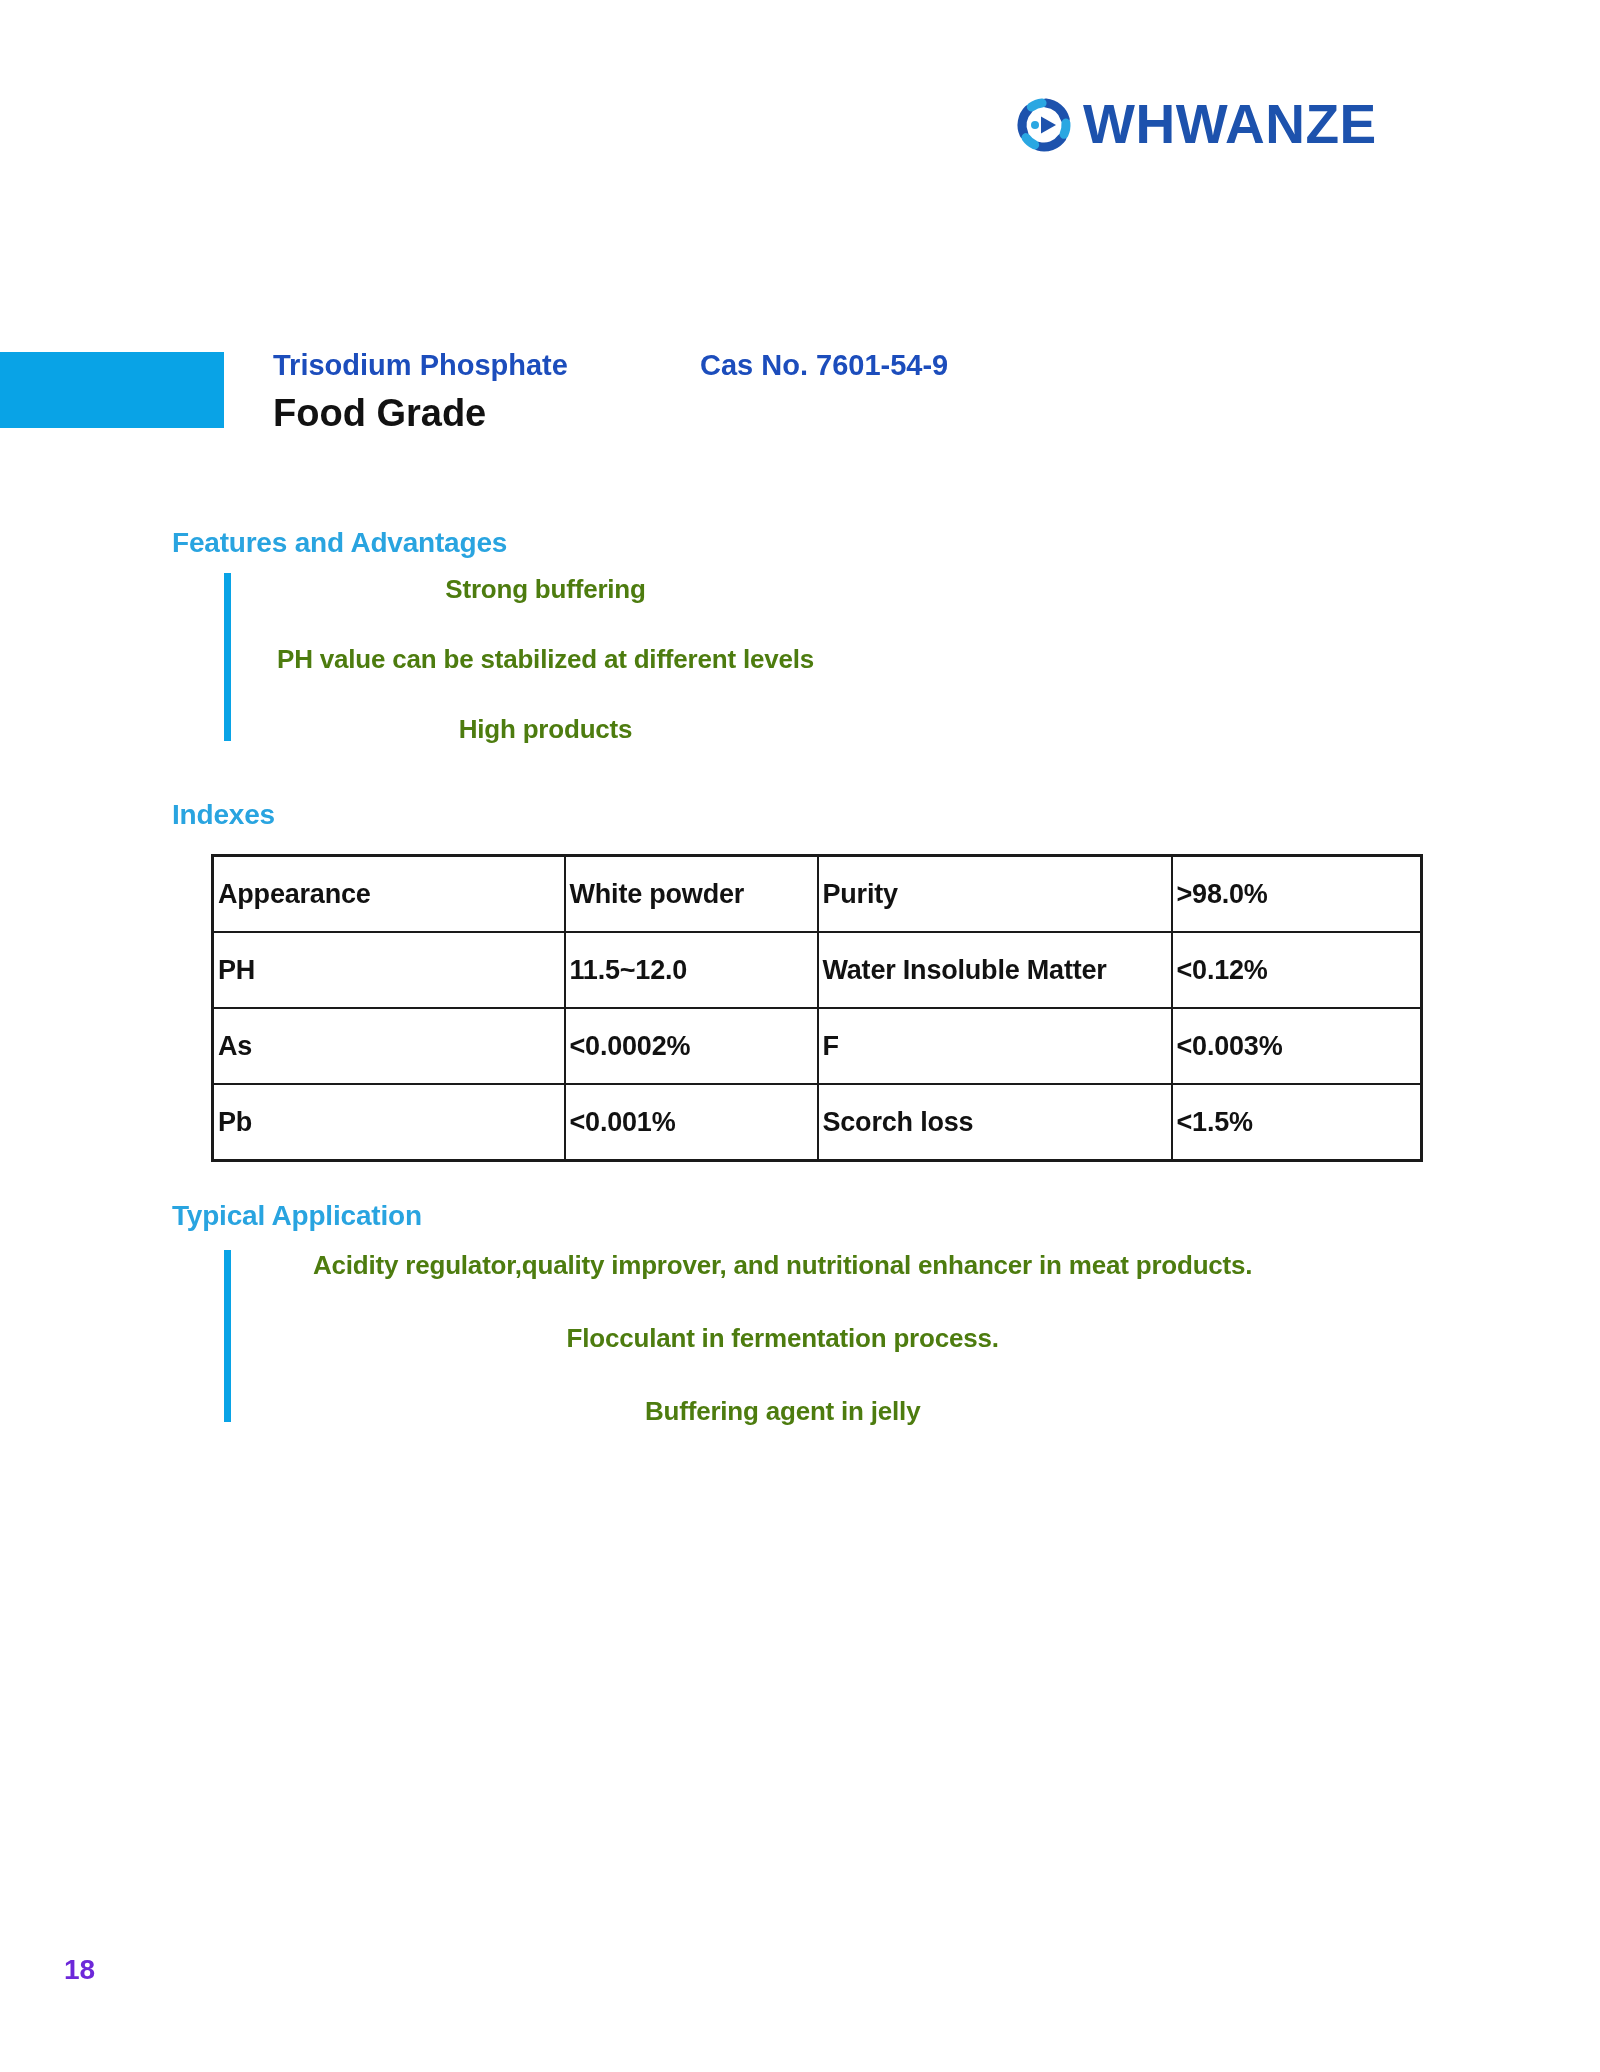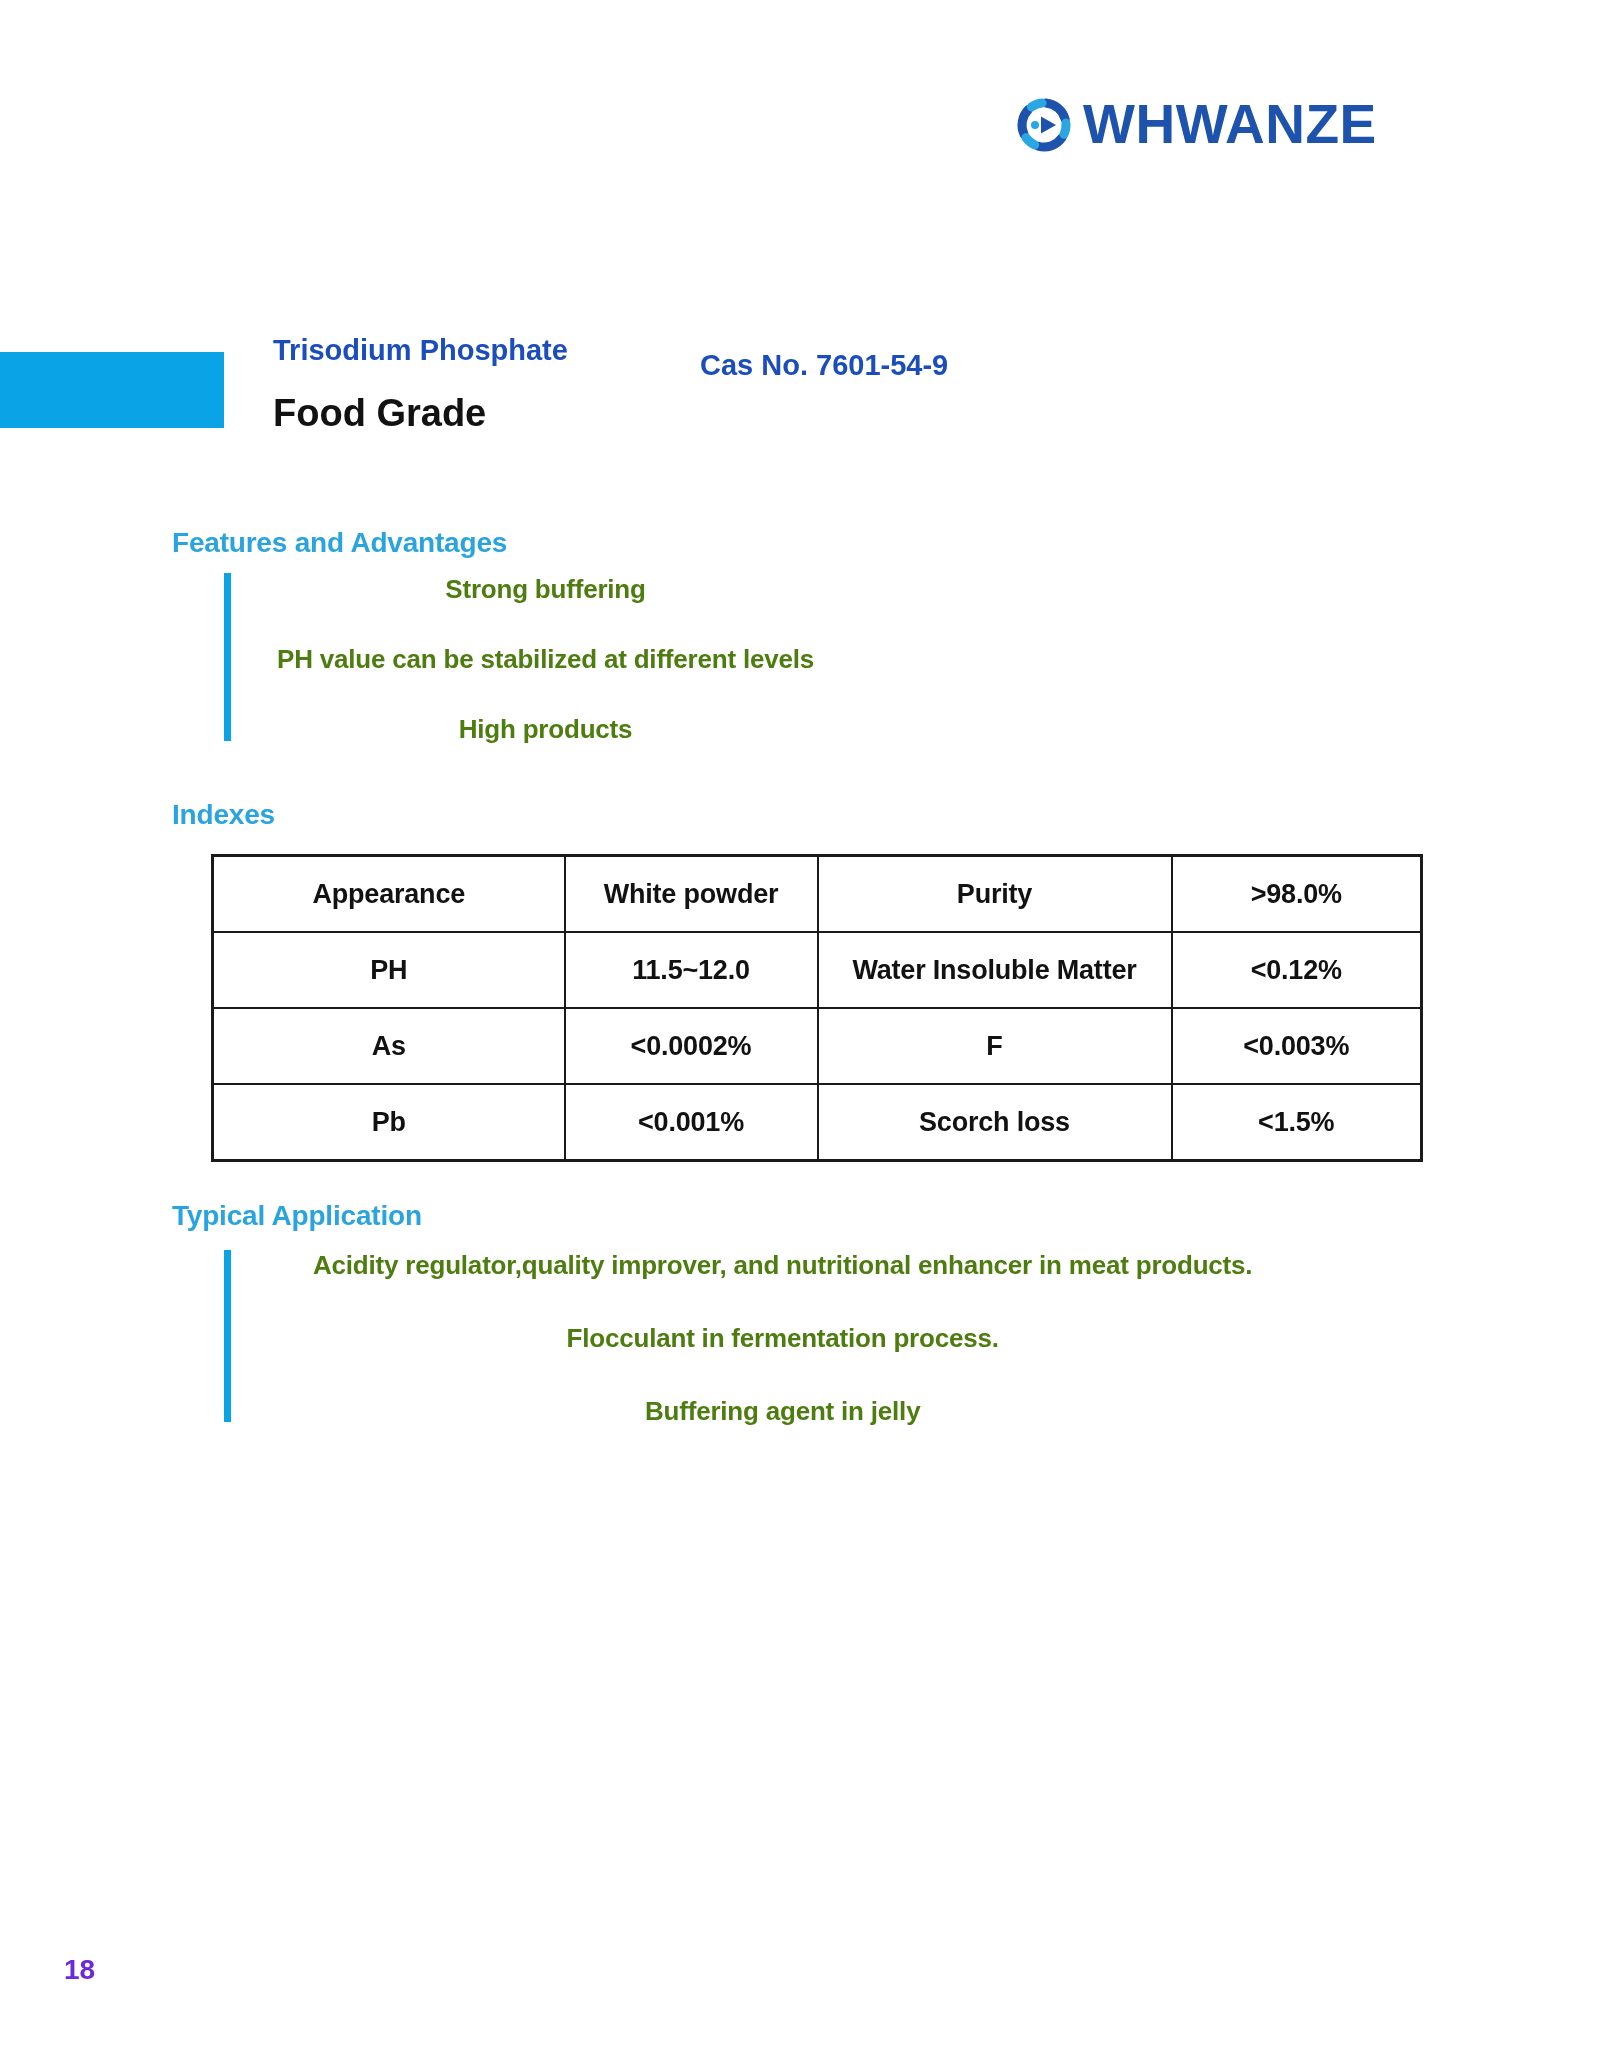--- a/index.html
+++ b/index.html
@@ -21,21 +21,21 @@
     font-size: 55px; font-weight: 800; line-height: 1;
     color: #1d52ad; letter-spacing: 0.5px; padding-top: 3px;
   }
 
   
   .title-rect {
     position: absolute; left: 0; top: 352px;
     width: 224px; height: 76px; background: #09a3e6;
   }
   .product-name {
-    position: absolute; left: 273px; top: 334px;
+    position: absolute; left: 273px; top: 349px;
     font-size: 29px; font-weight: 700; color: #1c4dbc; line-height: 33px;
   }
   .cas-no {
     position: absolute; left: 700px; top: 349px;
     font-size: 29px; font-weight: 700; color: #1c4dbc; line-height: 33px; text-align: center;
   }
   .grade {
     position: absolute; left: 273px; top: 397px;
     font-size: 38px; font-weight: 700; color: #121212; line-height: 33px;
   }
@@ -72,21 +72,21 @@
   
   .indexes-table {
     position: absolute; left: 211px; top: 854px;
     width: 1209px;
     border-collapse: collapse; table-layout: fixed;
     border: 3px solid #1a1a1a;
   }
   .indexes-table td {
     border: 2px solid #1a1a1a;
     height: 74px;
-    text-align: center; vertical-align: middle;
+    vertical-align: middle;
     font-size: 27px; font-weight: 700; color: #121212;
     letter-spacing: -0.2px;
     padding: 0 4px;
   }
 
   
   .page-number {
     position: absolute; left: 64px; top: 1954px;
     font-size: 28px; font-weight: 700; color: #6d28d9;
   }

